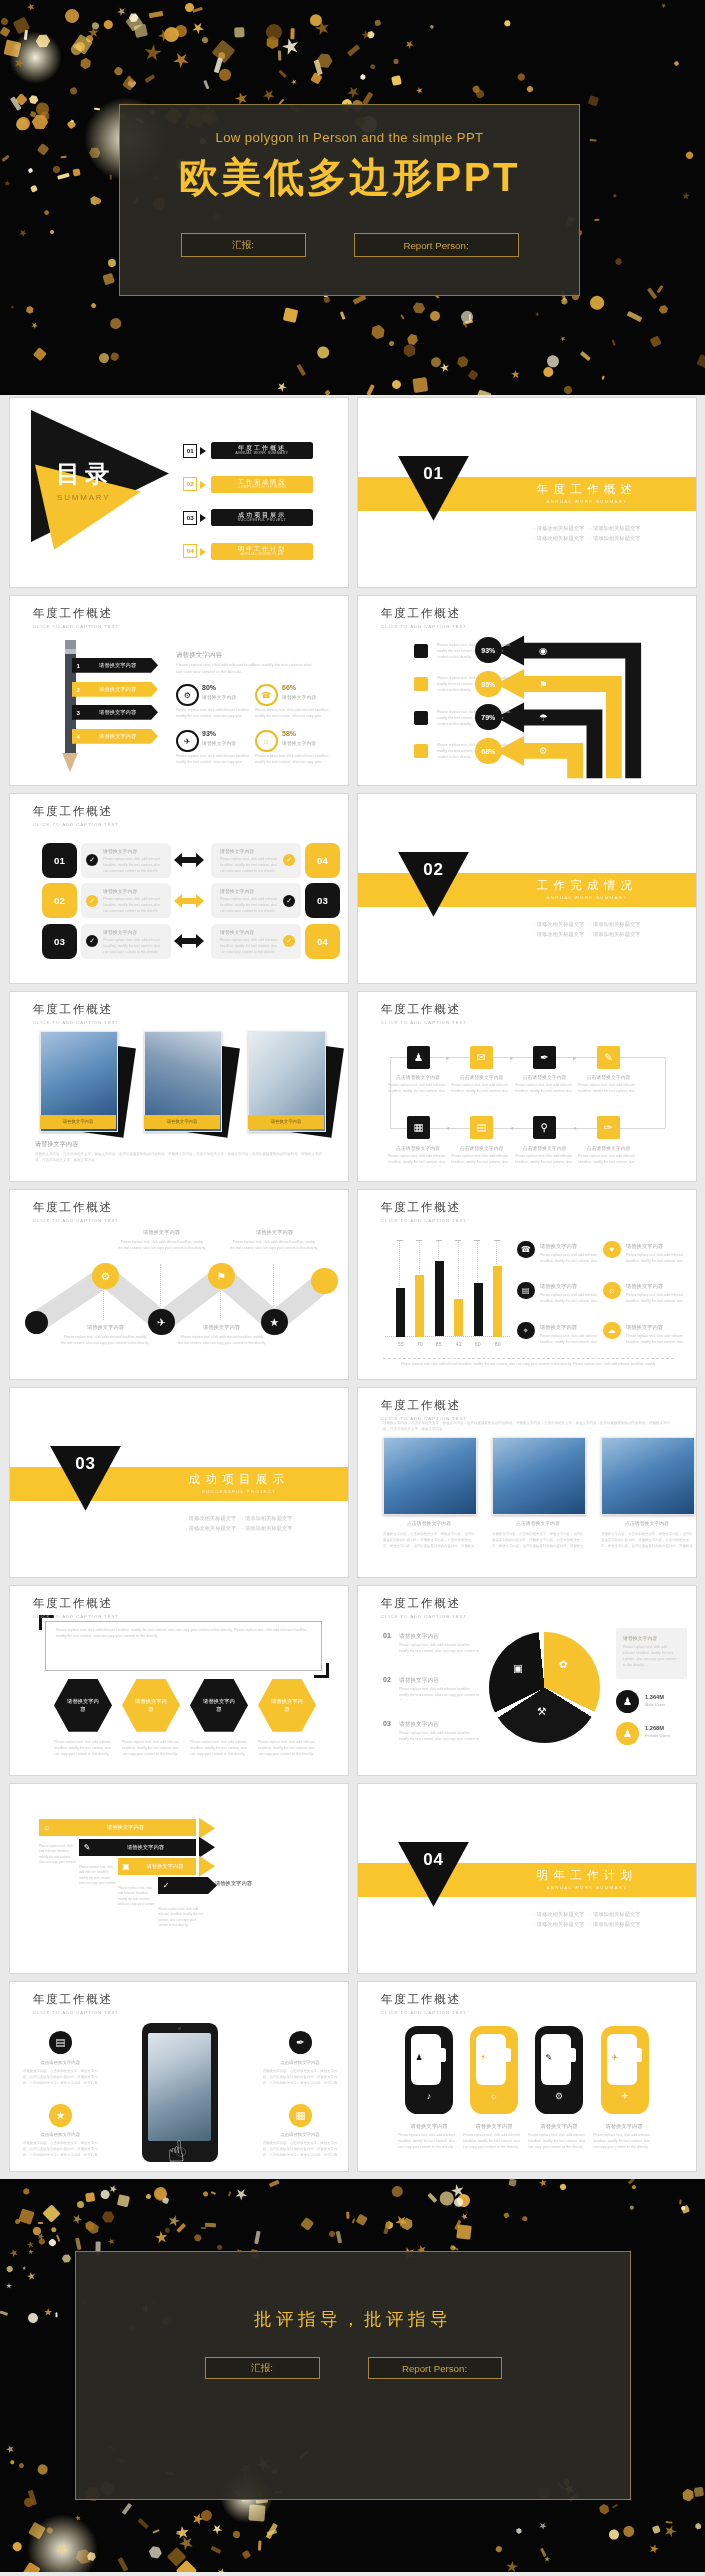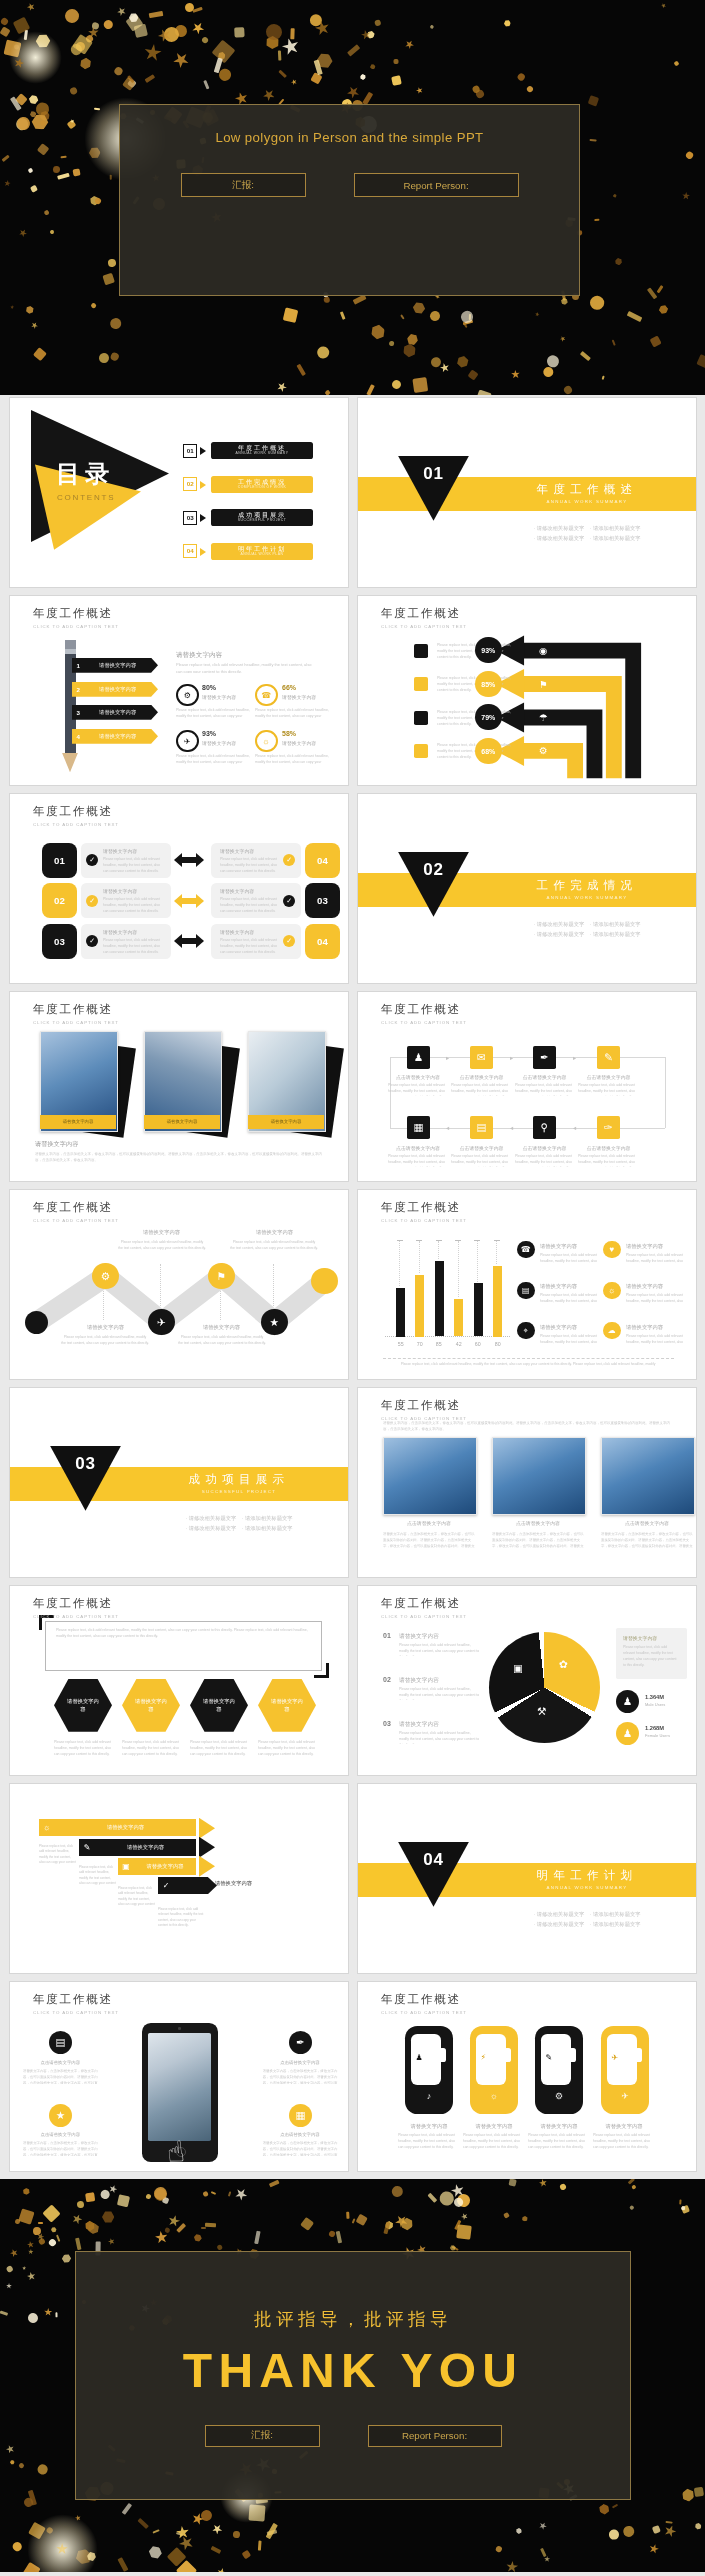--- a/index.html
+++ b/index.html
@@ -123,20 +123,21 @@
 </head>
 <body>
 
 <div class="page">
 
   <div class="dark-sec cover" id="cover">
     <div class="glow" style="left:84px;top:97px;width:84px;height:84px"></div>
     <div class="glow" style="left:8.8px;top:31px;width:53px;height:53px"></div>
     <div class="panel">
       <div class="cover-sub">Low polygon in Person and the simple PPT</div>
+      <div class="cover-title">欧美低多边形PPT</div>
       <div class="btn-row">
         <div class="gbtn" style="width:123px">汇报:</div>
         <div class="gbtn" style="width:163px">Report Person:</div>
       </div>
     </div>
   <i class="cf st" style="left: 347px; top: 86px; width: 12.5px; height: 12.5px; background: rgb(138, 90, 26); opacity: 0.86; transform: rotate(187deg);"></i>
       <i class="cf ci" style="left: 86px; top: 35px; width: 7.2px; height: 7.2px; background: rgb(212, 154, 58); opacity: 0.87; transform: rotate(241deg);"></i>
       <i class="cf hx" style="left: 40px; top: 111px; width: 9.8px; height: 9.8px; background: rgb(138, 90, 26); opacity: 0.93; transform: rotate(162deg);"></i>
       <i class="cf sq" style="left: 17px; top: 95px; width: 8.8px; height: 8.8px; background: rgb(212, 154, 58); opacity: 0.91; transform: rotate(41deg);"></i>
       <i class="cf br" style="left: 21px; top: 33px; width: 9.5px; height: 3.3px; background: rgb(255, 246, 220); opacity: 0.9; transform: rotate(97deg);"></i>
@@ -336,21 +337,21 @@
       <i class="cf hx" style="left: 615px; top: 258px; width: 7.1px; height: 7.1px; background: rgb(138, 90, 26); opacity: 0.67; transform: rotate(199deg);"></i>
       <i class="cf ci" style="left: 686px; top: 152px; width: 6.7px; height: 6.7px; background: rgb(201, 142, 47); opacity: 0.99; transform: rotate(307deg);"></i>
     </div>
 
   <div class="grid">
 
     <div class="s">
       <div class="abs bk" style="left:21px;top:12.3px;width:138px;height:132px;clip-path:polygon(0 0,100% 48%,0 100%)"></div>
       <div class="abs yl" style="left:25px;top:55px;width:106px;height:97px;clip-path:polygon(0 12%,100% 40%,18% 100%)"></div>
       <div class="abs" style="left:46px;top:60px;color:#fff;font-size:24px;font-weight:bold;letter-spacing:5.3px;z-index:2">目录</div>
-      <div class="abs" style="left:47px;top:95px;color:#a8832a;font-size:8px;letter-spacing:1.8px;z-index:2">CONTENTS</div>
+      <div class="abs" style="left:47px;top:95px;color:#a8832a;font-size:8px;letter-spacing:1.8px;z-index:2">SUMMARY</div>
 
       <div class="nb" style="left:173px;top:46px">01</div>
       <i class="wdg" style="left:190px;top:49px;border-left-color:#141414"></i>
       <div class="tb bk" style="left:201px;top:44px">
           <div class="t">年度工作概述</div>
           <div class="c">ANNUAL WORK SUMMARY</div>
         </div>
 
       <div class="nb" style="left:173px;top:79px;border-color:#f6c22e;color:#e2a812">02</div>
       <i class="wdg" style="left:190px;top:83px;border-left-color:#f6c22e"></i>
@@ -864,21 +865,20 @@
       <p class="ph" style="left:235px;top:150px;width:62px;height:19.4px;margin:0;font-size:3.4px">Please replace text, click add relevant headline, modify the text content, also can copy your content to this directly.</p>
     </div>
 
   </div>
 
   <div class="dark-sec closing" id="closing">
     <div class="glow" style="left:26.5px;top:335px;width:71px;height:71px"></div>
     <div class="glow" style="left:220px;top:291px;width:53px;height:53px"></div>
     <div class="panel">
       <div class="thanks">批评指导，批评指导</div>
-      <div class="thankyou">THANK YOU</div>
       <div class="btn-row" style="margin-top:26.5px">
         <div class="gbtn" style="width:113px;height:20px">汇报:</div>
         <div class="gbtn" style="width:132px;height:20px">Report Person:</div>
       </div>
     </div>
   <i class="cf hx" style="left: 249px; top: 70px; width: 10.2px; height: 10.2px; background: rgb(169, 116, 31); opacity: 0.79; transform: rotate(313deg);"></i>
       <i class="cf ci" style="left: 457px; top: 15px; width: 13.3px; height: 13.3px; background: rgb(224, 169, 62); opacity: 1; transform: rotate(21deg);"></i>
       <i class="cf ci" style="left: 33px; top: 48px; width: 8.1px; height: 8.1px; background: rgb(212, 154, 58); opacity: 0.91; transform: rotate(266deg);"></i>
       <i class="cf br" style="left: 227px; top: 14.4px; width: 5px; height: 1.8px; background: rgb(212, 154, 58); opacity: 0.58; transform: rotate(288deg);"></i>
       <i class="cf ci" style="left: 329px; top: 52px; width: 5.8px; height: 5.8px; background: rgb(138, 90, 26); opacity: 0.92; transform: rotate(300deg);"></i>

